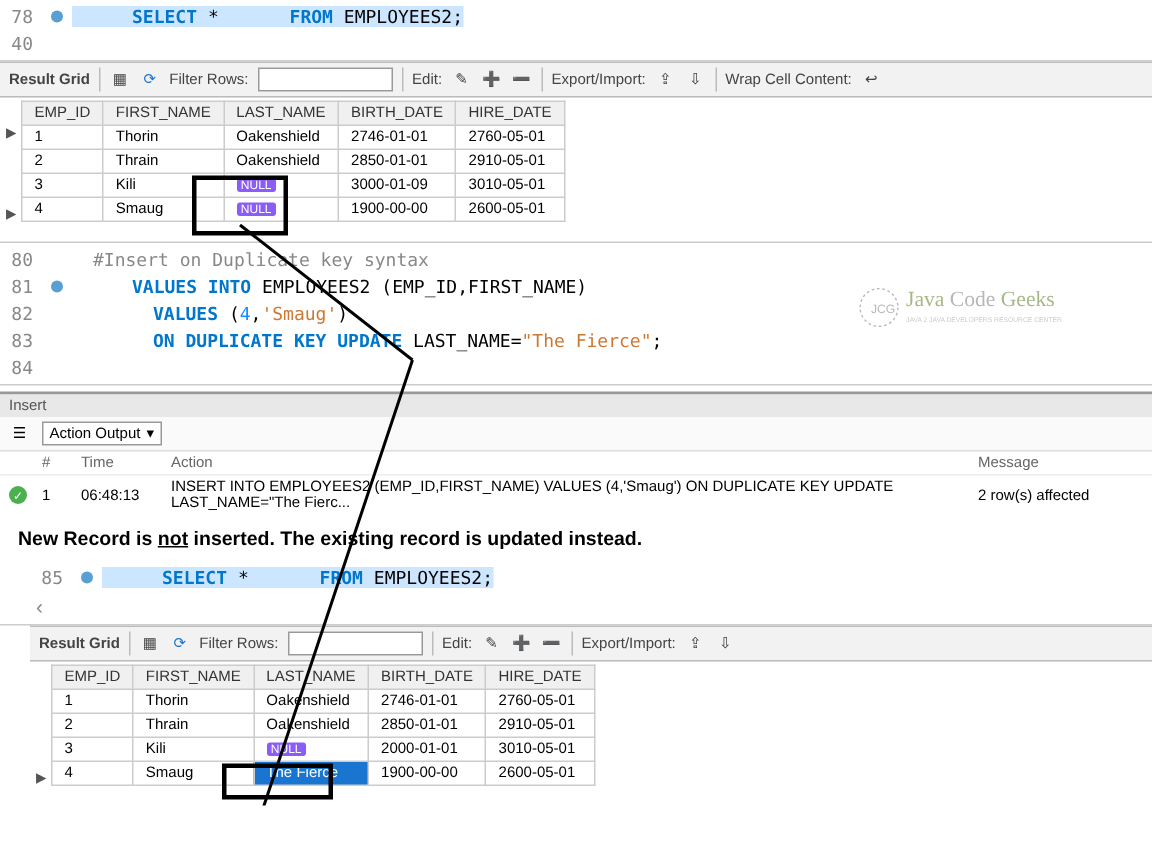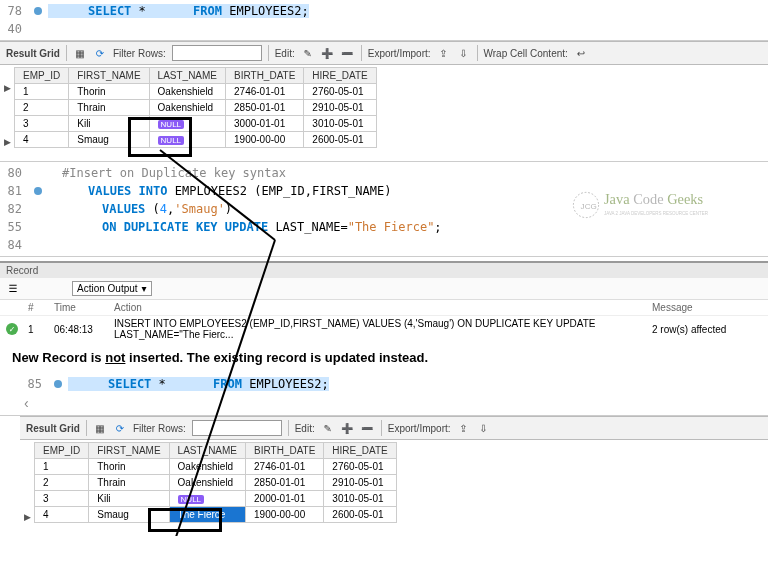--- a/index.html
+++ b/index.html
@@ -29,21 +29,21 @@
     .output-section { border-top: 2px solid #999; margin-top: 4px; }
     .output-hdr { background: #e8e8e8; padding: 2px 6px; font-size: 10px; color: #555; }
     .output-bar { display: flex; align-items: center; gap: 8px; padding: 3px 6px; background: #fafafa; border-bottom: 1px solid #ddd; font-size: 10px; }
     .output-row { display: flex; align-items: center; padding: 2px 6px; font-size: 10px; gap: 10px; }
     .status-ok { width: 12px; height: 12px; border-radius: 50%; background: #4caf50; display: inline-flex; align-items: center; justify-content: center; color: #fff; font-size: 8px; }
     .annot { font-weight: bold; font-size: 13px; padding: 8px 12px; color: #000; }
     .annot u { text-decoration: underline; }
     .sel-cell { background: #1a75d1; color: #fff; }
     svg.logo { position: absolute; right: 20px; top: 180px; width: 180px; height: 50px; opacity: 0.6; }
     svg.connector { position: absolute; pointer-events: none; }
-    .dropdown { border: 1px solid #999; padding: 1px 4px; background: #fff; display: inline-flex; align-items: center; gap: 4px; margin-left: 44px; }
+    .dropdown { border: 1px solid #999; padding: 1px 4px; background: #fff; display: inline-flex; align-items: center; gap: 4px; }
   </style>
 </head>
 <body>
 
 <div class="editor">
   <div class="line">
     <span class="lineno">78</span>
     <span class="dot"></span>
     <span class="code highlight-sel"><span class="kw">SELECT</span> <span>*</span> <span class="kw">FROM</span> <span>EMPLOYEES2</span><span>;</span></span>
   </div>
@@ -96,21 +96,21 @@
           <td>2</td>
           <td>Thrain</td>
           <td>Oakenshield</td>
           <td>2850-01-01</td>
           <td>2910-05-01</td>
         </tr>
     <tr>
           <td>3</td>
           <td>Kili</td>
           <td><span class="null-pill">NULL</span></td>
-          <td>3000-01-01</td>
+          <td>3000-01-09</td>
           <td>3010-05-01</td>
         </tr>
     <tr>
           <td>4</td>
           <td>Smaug</td>
           <td><span class="null-pill">NULL</span></td>
           <td>1900-00-00</td>
           <td>2600-05-01</td>
         </tr>
   </tbody>
@@ -128,31 +128,31 @@
       <span class="lineno">81</span>
       <span class="dot"></span>
       <span class="code"><span class="kw">VALUES INTO</span><span> EMPLOYEES2</span><span> (EMP_ID,FIRST_NAME)</span></span>
     </div>
   <div class="line">
       <span class="lineno">82</span>
       <span class="dot empty"></span>
       <span class="code" style="padding-left:14px"><span class="kw">VALUES</span><span> (</span><span class="num">4</span><span>,</span><span class="str">'Smaug'</span><span>)</span></span>
     </div>
   <div class="line">
-      <span class="lineno">55</span>
+      <span class="lineno">83</span>
       <span class="dot empty"></span>
       <span class="code" style="padding-left:14px"><span class="kw">ON DUPLICATE KEY UPDATE</span><span> LAST_NAME=</span><span class="str">"The Fierce"</span><span>;</span></span>
     </div>
   <div class="line">
       <span class="lineno">84</span>
     </div>
 </div>
 
 <div class="output-section">
-  <div class="output-hdr">Record</div>
+  <div class="output-hdr">Insert</div>
   <div class="output-bar">
     <span class="ico">☰</span>
     <span class="dropdown">
         <span>Action Output</span> 
         <span>▾</span>
       </span>
   </div>
   <div class="output-row" style="color:#666;border-bottom:1px solid #eee">
     <span style="width:12px"></span>
     <span style="width:16px">#</span>

